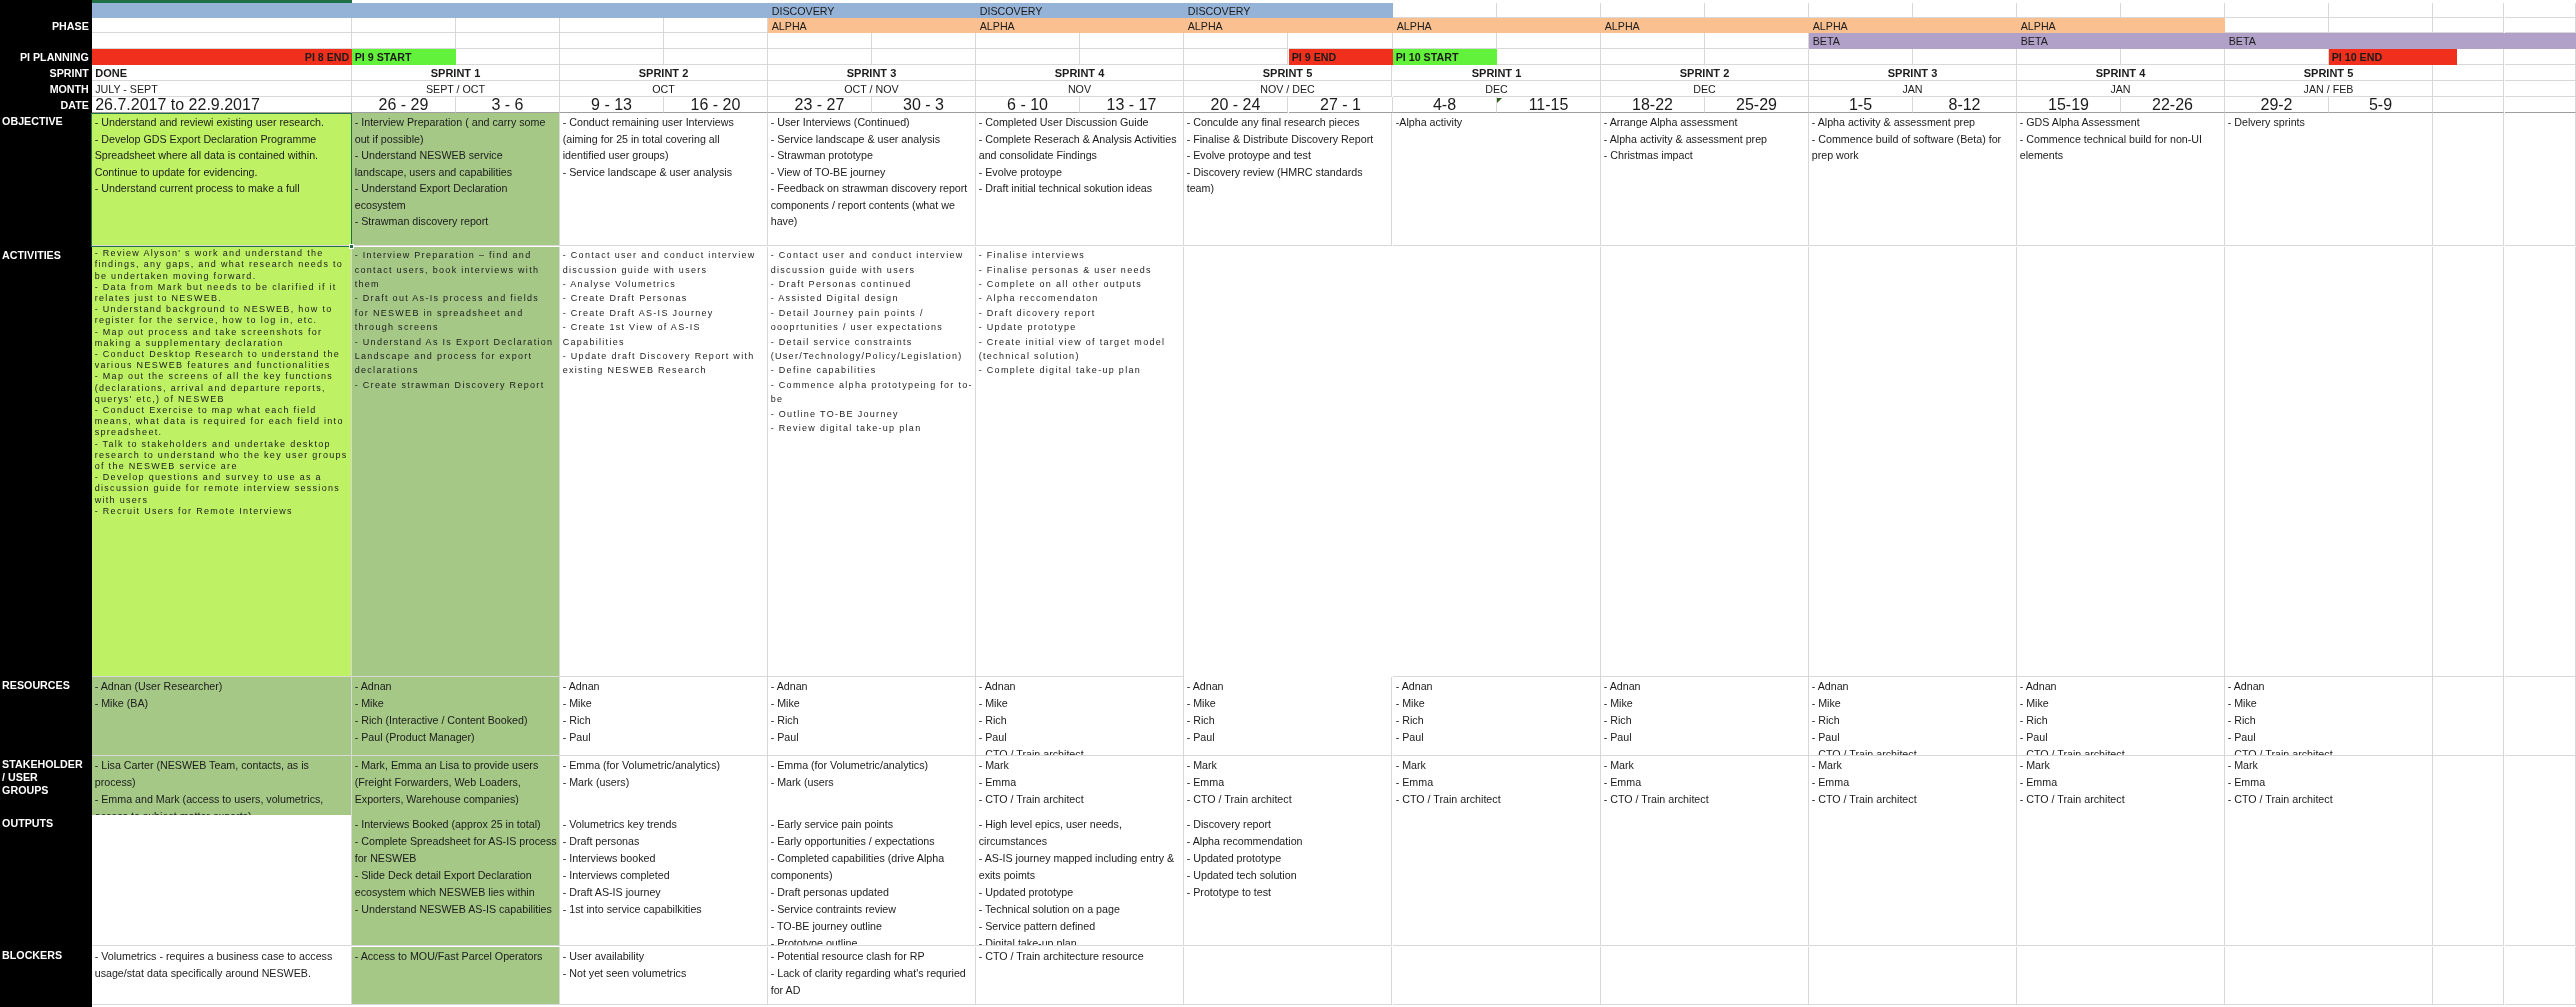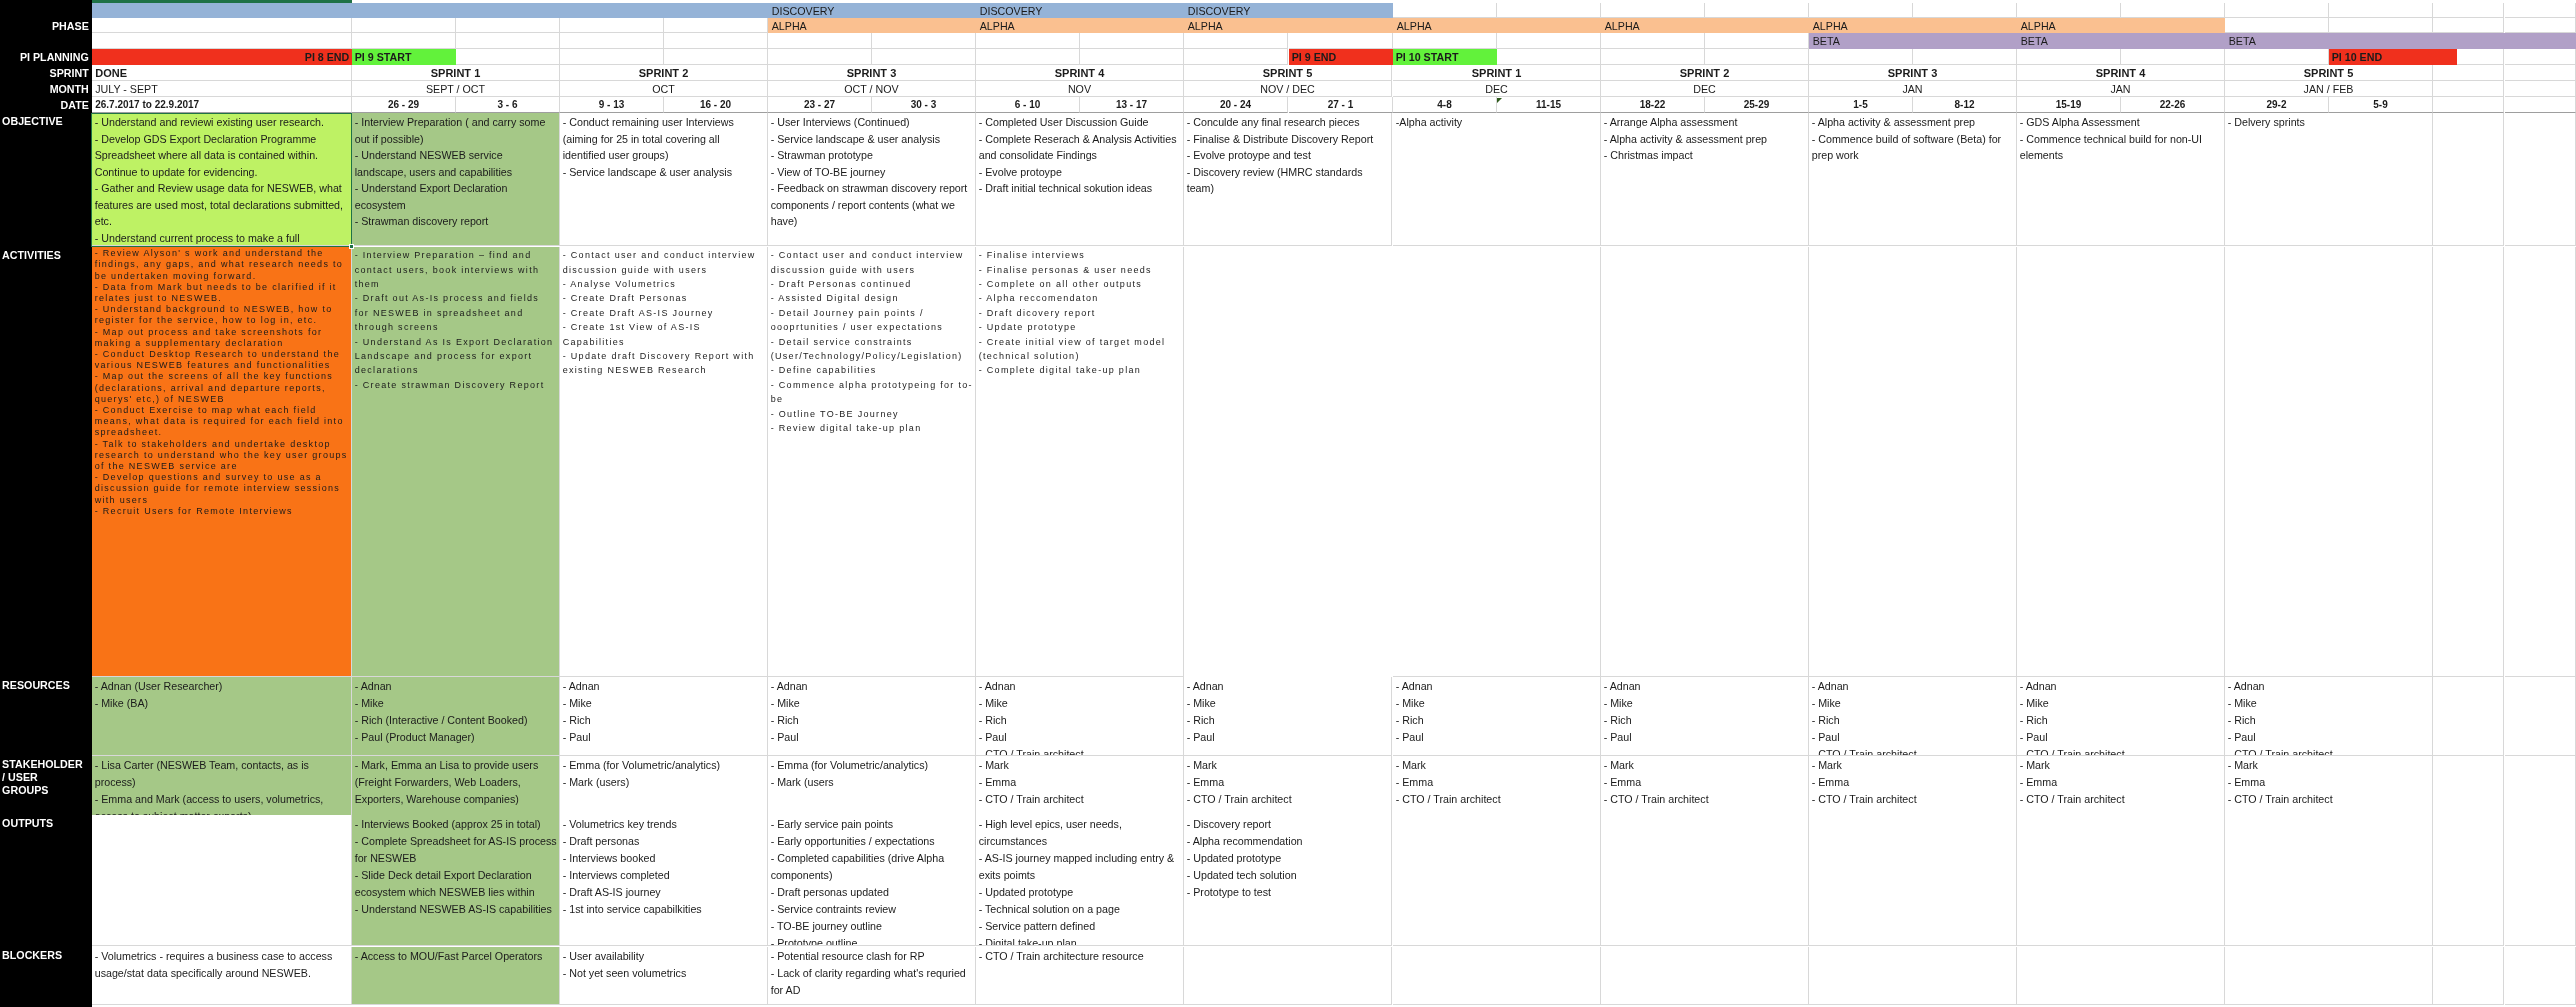--- a/index.html
+++ b/index.html
@@ -4,21 +4,21 @@
 <style>
   html,body{margin:0;padding:0;background:#fff;}
   body{font-family:"Liberation Sans", sans-serif;color:#1b1b1b;}
   #sheet{position:relative;width:2576px;height:1007px;background:#fff;overflow:hidden;}
   .cell{position:absolute;box-sizing:border-box;background:#fff;
         border-right:0.5px solid #D8D8D8;border-bottom:0.5px solid #D8D8D8;}
   .ctr{display:flex;align-items:center;justify-content:center;}
   .lft{display:flex;align-items:center;justify-content:flex-start;padding-left:3.2px;}
   .sprint-t{font-weight:bold;font-size:11px;}
   .month-t{font-size:10.7px;}
-  .date-t{font-size:10px;font-weight:bold;}
+  .date-t{font-size:16px;}
   .date-b{border-bottom:1.1px solid #9E9E9E;}
   .band{position:absolute;box-sizing:border-box;}
   .bandlab{position:absolute;box-sizing:border-box;display:flex;align-items:center;
            padding-left:3.7px;font-size:10.7px;color:#1b1b1b;}
   .pi{position:absolute;box-sizing:border-box;display:flex;align-items:center;
       font-weight:600;font-size:10.7px;padding:0 2.7px;}
   .pi.endr{justify-content:flex-end;}
   .body{display:block;padding:1.1px 2.1px 0 2.7px;font-size:10.7px;overflow:hidden;}
   .lh-obj{line-height:16.5px;}
   .lh-std{line-height:17px;}
@@ -214,21 +214,20 @@
     <div class="cell ctr date-t date-b" style="left: 1913px; top: 97px; width: 104px; height: 16px;">8-12</div>
     <div class="cell ctr date-t date-b" style="left: 2017px; top: 97px; width: 104px; height: 16px;">15-19</div>
     <div class="cell ctr date-t date-b" style="left: 2121px; top: 97px; width: 104px; height: 16px;">22-26</div>
     <div class="cell ctr date-t date-b" style="left: 2225px; top: 97px; width: 104px; height: 16px;">29-2</div>
     <div class="cell ctr date-t date-b" style="left: 2329px; top: 97px; width: 104px; height: 16px;">5-9</div>
     <div class="cell date-b" style="left: 2433px; top: 97px; width: 71px; height: 16px;"></div>
     <div class="cell date-b" style="left: 2505px; top: 97px; width: 71px; height: 16px;"></div>
     <div class="cell body lh-obj" style="left: 92px; top: 113px; width: 260px; height: 133px; background: #bef264;">
       <div>- Understand and reviewi existing user research.</div>
       <div>- Develop GDS Export Declaration Programme Spreadsheet where all data is contained within. Continue to update for evidencing.</div>
-      <div>- Gather and Review usage data for NESWEB, what features are used most, total declarations submitted, etc.</div>
       <div>- Understand current process to make a full</div>
     </div>
     <div class="cell body lh-obj" style="left: 352px; top: 113px; width: 208px; height: 133px; background: rgb(165, 200, 135);">
       <div>- Interview Preparation ( and carry some out if possible)</div>
       <div>- Understand NESWEB service landscape, users and capabilities</div>
       <div>- Understand Export Declaration ecosystem</div>
       <div>- Strawman discovery report</div>
     </div>
     <div class="cell body lh-obj" style="left: 560px; top: 113px; width: 208px; height: 133px;">
       <div>- Conduct remaining user Interviews (aiming for 25 in total covering all identified user groups)</div>
@@ -267,21 +266,21 @@
     </div>
     <div class="cell body lh-obj" style="left: 2017px; top: 113px; width: 208px; height: 133px;">
       <div>- GDS Alpha Assessment</div>
       <div>- Commence technical build for non-UI elements</div>
     </div>
     <div class="cell body lh-obj" style="left: 2225px; top: 113px; width: 208px; height: 133px;">
       <div>- Delvery sprints</div>
     </div>
     <div class="cell" style="left: 2433px; top: 113px; width: 71px; height: 133px;"></div>
     <div class="cell" style="left: 2505px; top: 113px; width: 71px; height: 133px;"></div>
-    <div class="cell body act actdone" style="left: 92px; top: 247px; width: 260px; height: 430px; background: #f97316;">
+    <div class="cell body act actdone" style="left: 92px; top: 247px; width: 260px; height: 430px; background: #bef264;">
       <div>- Review Alyson' s work and understand the findings, any gaps, and what research needs to be undertaken moving forward.</div>
       <div>- Data from Mark but needs to be clarified if it relates just to NESWEB.</div>
       <div>- Understand background to NESWEB, how to register for the service, how to log in, etc.</div>
       <div>- Map out process and take screenshots for making a supplementary declaration</div>
       <div>- Conduct Desktop Research to understand the various NESWEB features and functionalities</div>
       <div>- Map out the screens of all the key functions (declarations, arrival and departure reports, querys' etc,) of NESWEB</div>
       <div>- Conduct Exercise to map what each field means, what data is required for each field into spreadsheet.</div>
       <div>- Talk to stakeholders and undertake desktop research to understand who the key user groups of the NESWEB service are</div>
       <div>- Develop questions and survey to use as a discussion guide for remote interview sessions with users</div>
       <div>- Recruit Users for Remote Interviews</div>

